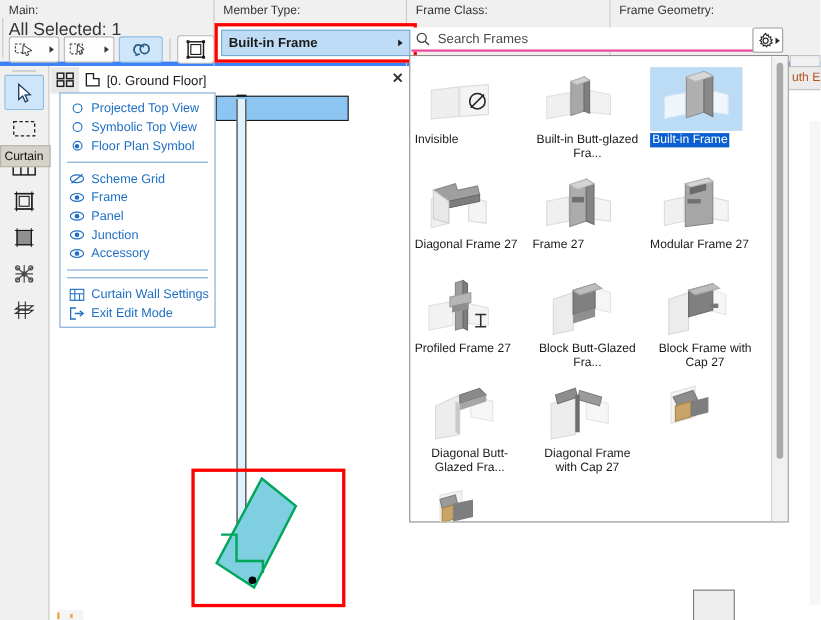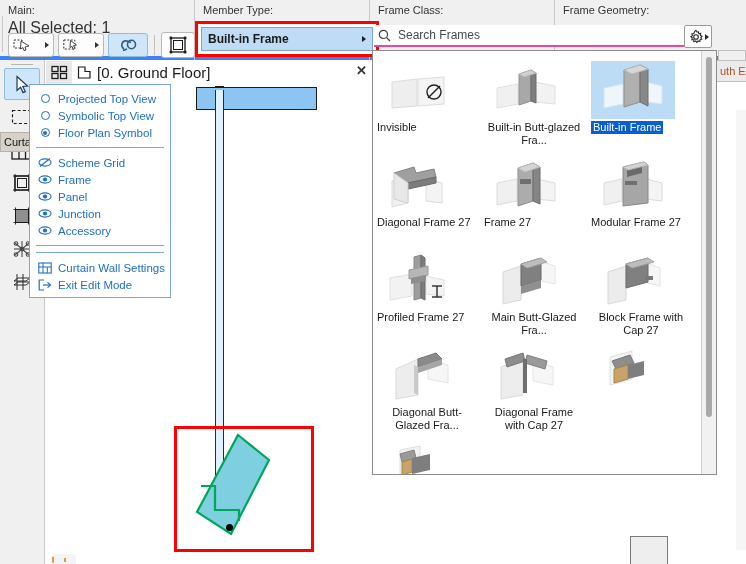--- a/index.html
+++ b/index.html
@@ -139,27 +139,27 @@
   }
   #tree-head {
     position:absolute; left:0; top:0; width:327px; height:25px;
     background:#ffffff; display:flex; align-items:center; gap:5px;
     border-bottom:none;
   }
   #grid-toggle {
     width:26px; height:24px; background:#e8e8e8;
     display:flex; align-items:center; justify-content:center; cursor:pointer;
   }
-  #tree-title { font-size:15px; color:#1a1a1a; white-space:nowrap; }
+  #tree-title { font-size:12px; color:#1a1a1a; white-space:nowrap; }
   #tree-close {
     position:absolute; right:6px; top:4px; font-size:13px; font-weight:bold;
     color:#333; cursor:pointer; line-height:14px;
   }
   #tree-body {
-    position:absolute; left:29px; top:84px; width:142px;
+    position:absolute; left:54px; top:84px; width:142px;
     background:#ffffff; border:1px solid #7aa7d4;
     padding:5px 0 4px 0; z-index:12;
   }
   .tree-item {
     display:flex; align-items:center; gap:6px;
     height:17px; padding-left:8px; cursor:pointer;
     color:#1f6fc4; font-size:11.5px; white-space:nowrap;
   }
   .tree-item .ico { width:14px; height:14px; display:flex; align-items:center; justify-content:center; flex:0 0 14px;}
   .tree-sep { height:1px; background:#7aa7d4; margin:6px 6px; }
@@ -634,21 +634,21 @@
       <div class="pal-cell">
         <div class="pal-thumb">
           <svg width="70" height="52" viewBox="0 0 70 52">
             <polygon points="12,18 30,12 30,46 12,50" fill="#ececec" stroke="#d8d8d8"></polygon>
             <polygon points="46,6 64,12 64,30 46,26" fill="#f6f6f6" stroke="#e4e4e4"></polygon>
             <polygon points="30,10 50,4 50,26 30,32" fill="#808080" stroke="#6a6a6a"></polygon>
             <polygon points="30,32 50,26 50,34 30,40" fill="#8f8f8f"></polygon>
             <polygon points="30,10 50,4 56,8 36,14" fill="#bdbdbd" stroke="#a5a5a5"></polygon>
           </svg>
         </div>
-        <div class="pal-label">Main Butt-Glazed Fra...</div>
+        <div class="pal-label">Block Butt-Glazed Fra...</div>
       </div>
 
       <div class="pal-cell">
         <div class="pal-thumb">
           <svg width="70" height="52" viewBox="0 0 70 52">
             <polygon points="10,18 28,12 28,46 10,50" fill="#ececec" stroke="#d8d8d8"></polygon>
             <polygon points="46,8 62,14 62,32 46,28" fill="#f6f6f6" stroke="#e4e4e4"></polygon>
             <polygon points="28,10 50,4 50,28 28,34" fill="#808080" stroke="#6a6a6a"></polygon>
             <polygon points="28,10 50,4 56,8 34,14" fill="#bdbdbd" stroke="#a5a5a5"></polygon>
             <rect x="47" y="22" width="8" height="4" fill="#787878"></rect>

